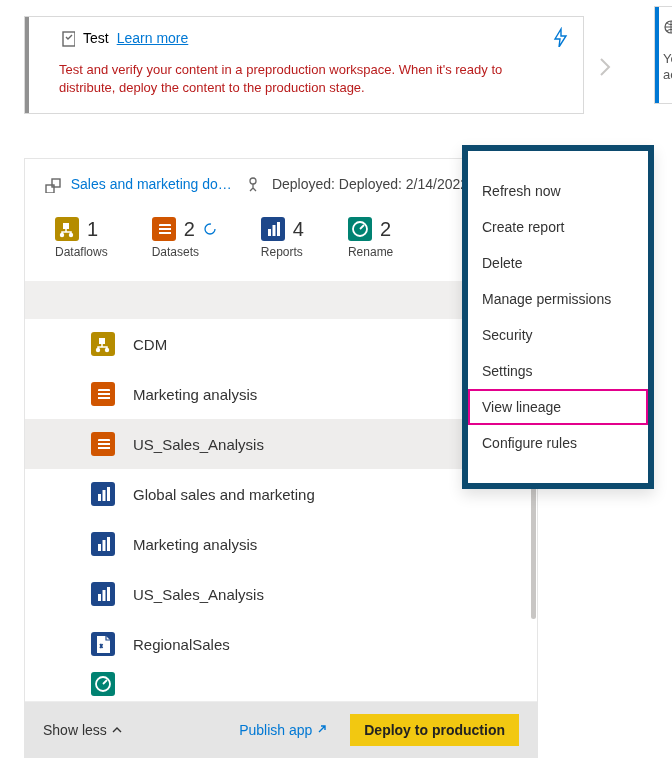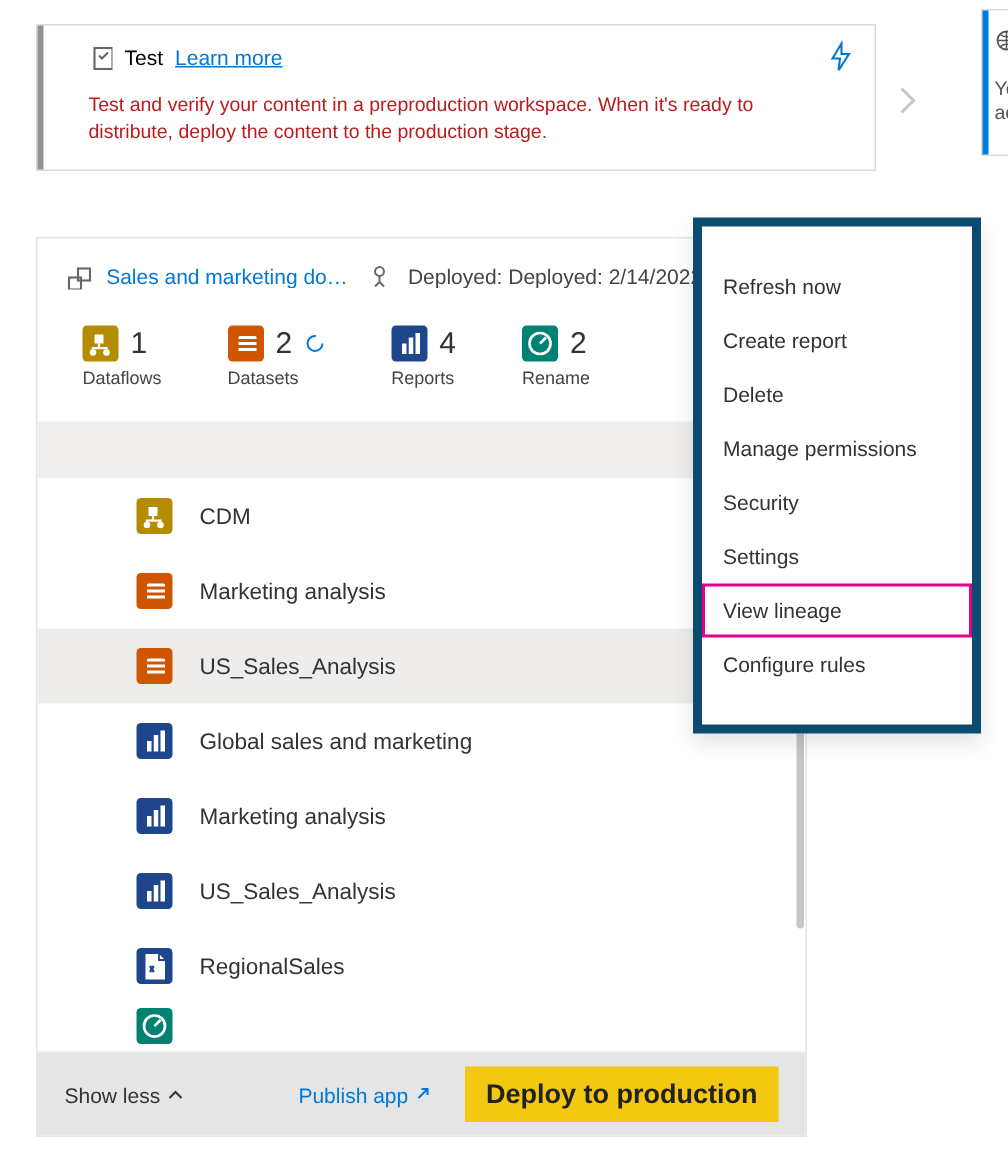--- a/index.html
+++ b/index.html
@@ -48,21 +48,21 @@
   .row.selected { background:#eeedec; }
   .row .more { position:absolute; right:18px; top:9px; width:28px; height:32px; border:2px solid #e3008c; display:flex; flex-direction:column; align-items:center; justify-content:center; gap:3px; }
   .row .more span { width:3px; height:3px; background:#666; border-radius:50%; }
 
   .scroll-thumb { position:absolute; right:1px; top:0; width:5px; height:300px; background:#c8c6c4; border-radius:3px; }
 
   .footer { position:absolute; left:0; right:0; bottom:0; height:56px; border-top:1px solid #ededed; display:flex; align-items:center; padding:0 18px; background:#e5e5e5; }
   .showless { font-size:14px; color:#333; cursor:pointer; display:flex; align-items:center; gap:4px; }
   .footer .spacer { flex:1; }
   .publish { font-size:14px; color:#0078d4; margin-right:22px; cursor:pointer; }
-  .deploy { background:#f2c811; color:#222; font-size:18px; font-weight:600; padding:8px 14px; border:none; cursor:pointer; }
+  .deploy { background:#f2c811; color:#222; font-size:14px; font-weight:600; padding:8px 14px; border:none; cursor:pointer; }
 
   
   .menu { position:absolute; left:462px; top:116px; width:192px; background:#fff; border:6px solid #0c4a6e; box-shadow:0 6px 14px rgba(0,0,0,0.12); padding:22px 0;margin-top:29px; }
   .menu-item { font-size:14px; color:#333; padding:10px 14px; cursor:pointer; }
   .menu-item.hl { border:2px solid #e3008c; padding:8px 12px; }
 </style>
 </head>
 <body>
 
 <svg width="0" height="0" style="position:absolute">

